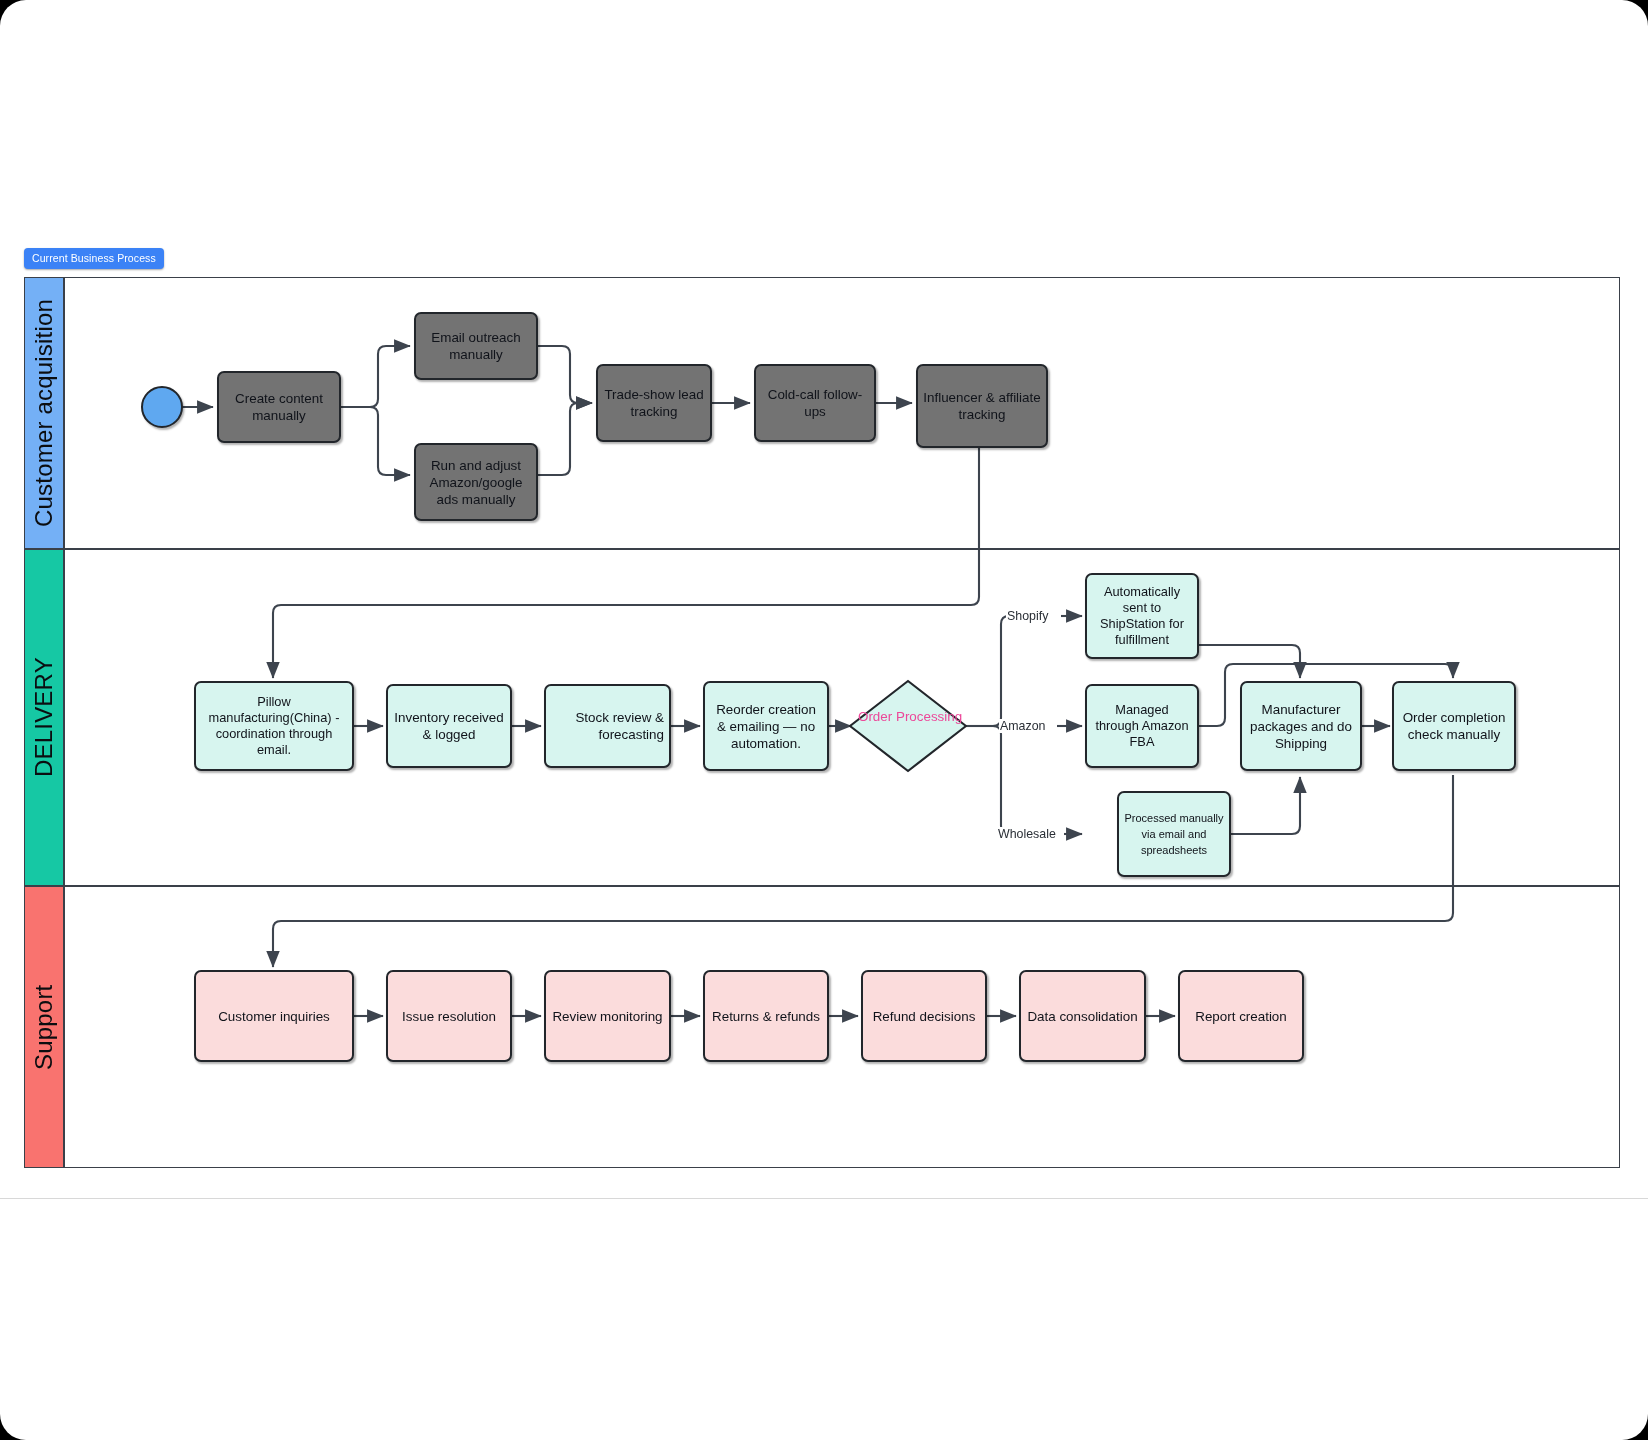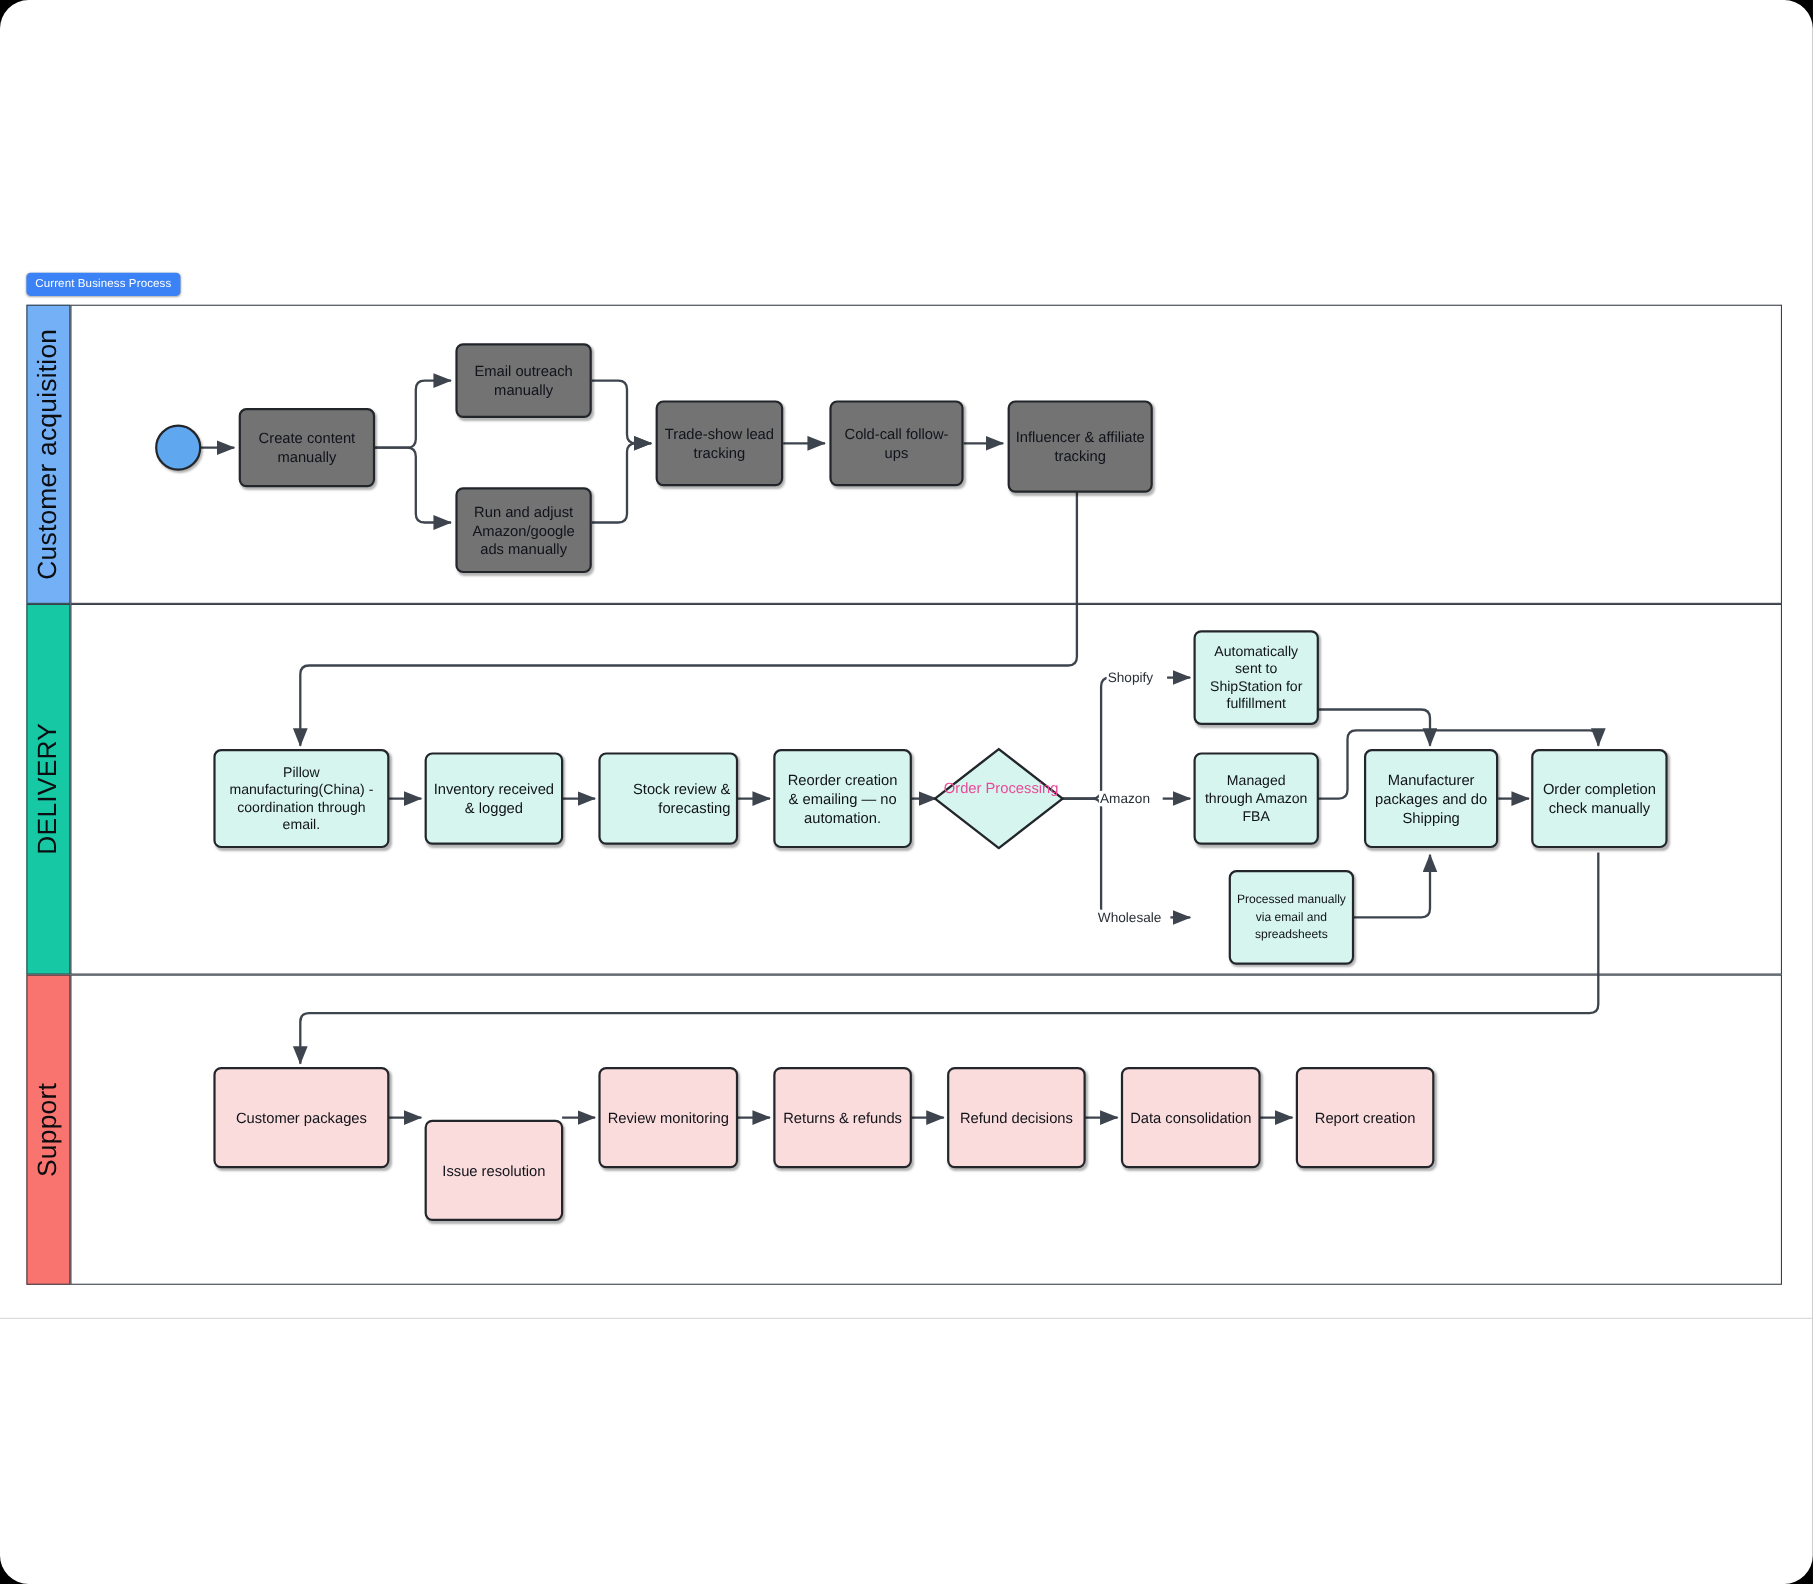--- a/index.html
+++ b/index.html
@@ -289,24 +289,24 @@
       <span>Shopify</span>
     </div>
     <div class="edge-label" style="left:999px; top:719px;">
       <span>Amazon</span>
     </div>
     <div class="edge-label" style="left:997px; top:827px;">
       <span>Wholesale</span>
     </div>
 
     <div class="node pink" style="left:194px; top:970px; width:160px; height:92px;">
-      <span>Customer packages</span>
-    </div>
-
-    <div class="node pink" style="left:386px; top:970px; width:126px; height:92px;margin-top:48px;">
+      <span>Customer inquiries</span>
+    </div>
+
+    <div class="node pink" style="left:386px; top:970px; width:126px; height:92px;">
       <span>Issue resolution</span>
     </div>
 
     <div class="node pink" style="left:544px; top:970px; width:127px; height:92px;">
       <span>Review monitoring</span>
     </div>
 
     <div class="node pink" style="left:703px; top:970px; width:126px; height:92px;">
       <span>Returns &amp; refunds</span>
     </div>

